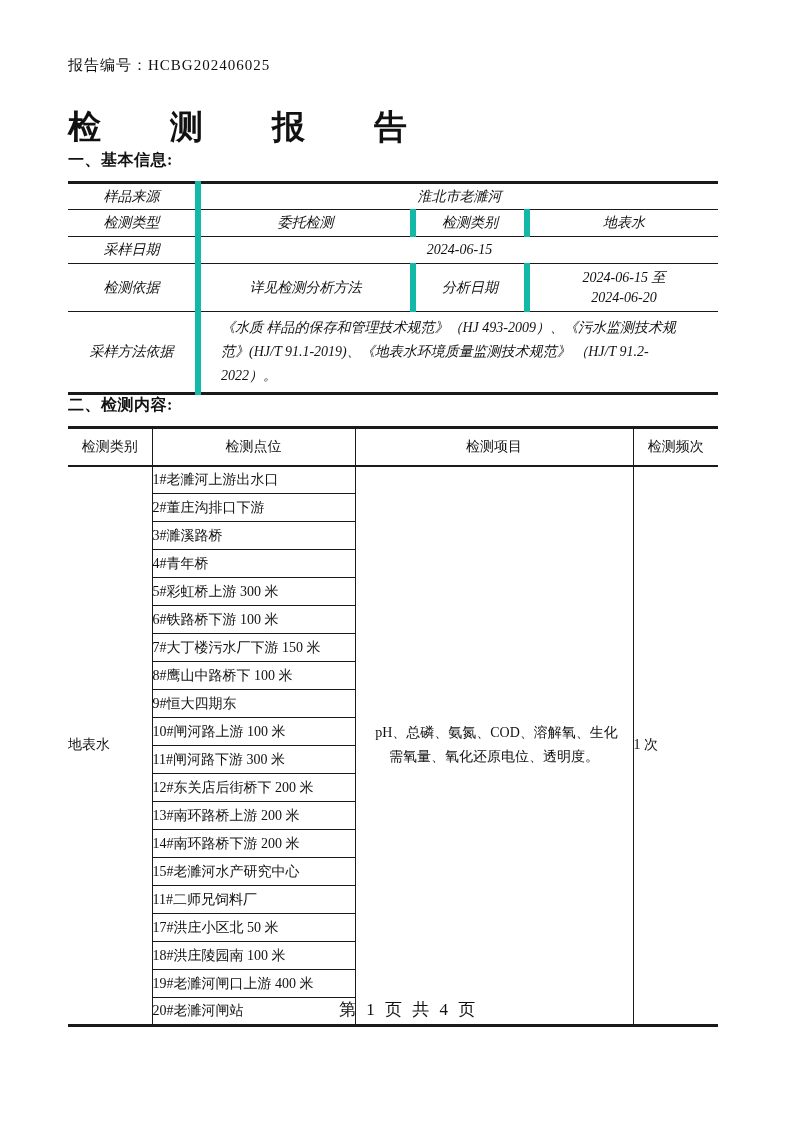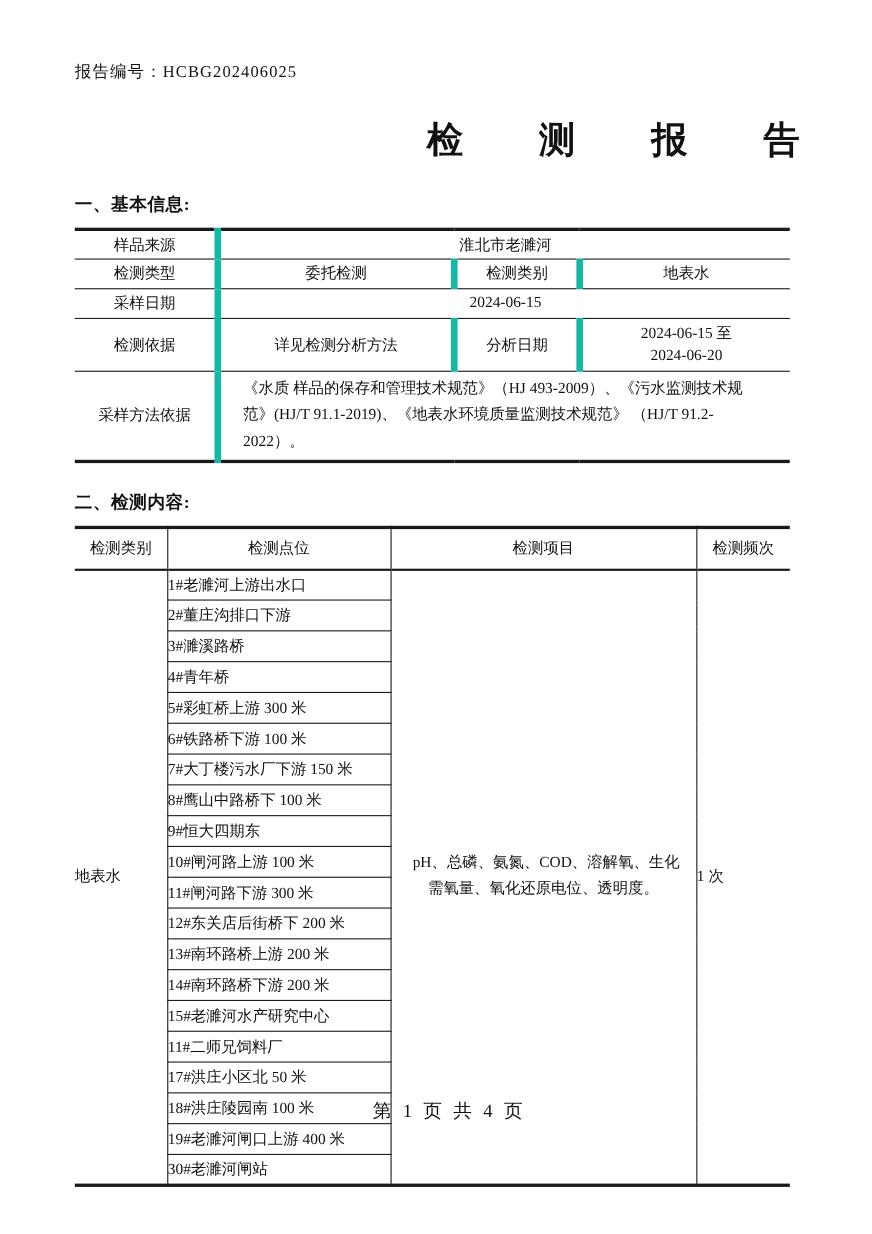--- a/index.html
+++ b/index.html
@@ -15,40 +15,39 @@
     overflow: hidden;
   }
   .content {
     padding: 56px 65px 0 68px;
   }
   .report-no {
     font-size: 15px;
     letter-spacing: 1px;
   }
   .doc-title {
-    text-align: right;
+    text-align: left;
     font-size: 33px;
     font-weight: bold;
     margin-top: 30px;
     white-space: pre;
     letter-spacing: 1px;
   }
   .section-heading {
     font-size: 16px;
     font-weight: bold;
-    margin-top: 26px;
     letter-spacing: 0.5px;
   }
   table {
     border-collapse: collapse;
     width: 650px;
     table-layout: fixed;
     font-size: 14px;
   }
-  .t1 { margin-top: 10px; border-top: 3px solid #1a1a1a; border-bottom: 3px solid #1a1a1a; }
+  .t1 { margin-top: 10px; border-top: 3px solid #1a1a1a; border-bottom: 3px solid #1a1a1a; font-style: italic; }
   .t1 td {
     border-top: 1.5px solid #1a1a1a;
     border-left: 6px solid #14b8a6;
     text-align: center;
     vertical-align: middle;
     padding: 2px 4px;
   }
   .t1 tr:first-child td { border-top: none; }
   .t1 td:first-child { border-left: none; }
   .t1 .h27 { height: 27px; }
@@ -219,21 +218,21 @@
       <tr>
             <td class="point">17#洪庄小区北 50 米</td>
           </tr>
       <tr>
             <td class="point">18#洪庄陵园南 100 米</td>
           </tr>
       <tr>
             <td class="point">19#老濉河闸口上游 400 米</td>
           </tr>
       <tr>
-            <td class="point">30#老濉河闸站</td>
+            <td class="point">20#老濉河闸站</td>
           </tr>
     </tbody>
       </table>
 
   </div>
 
   <div class="footer">第 1 页 共 4 页</div>
 </div>
 
 </body></html>

